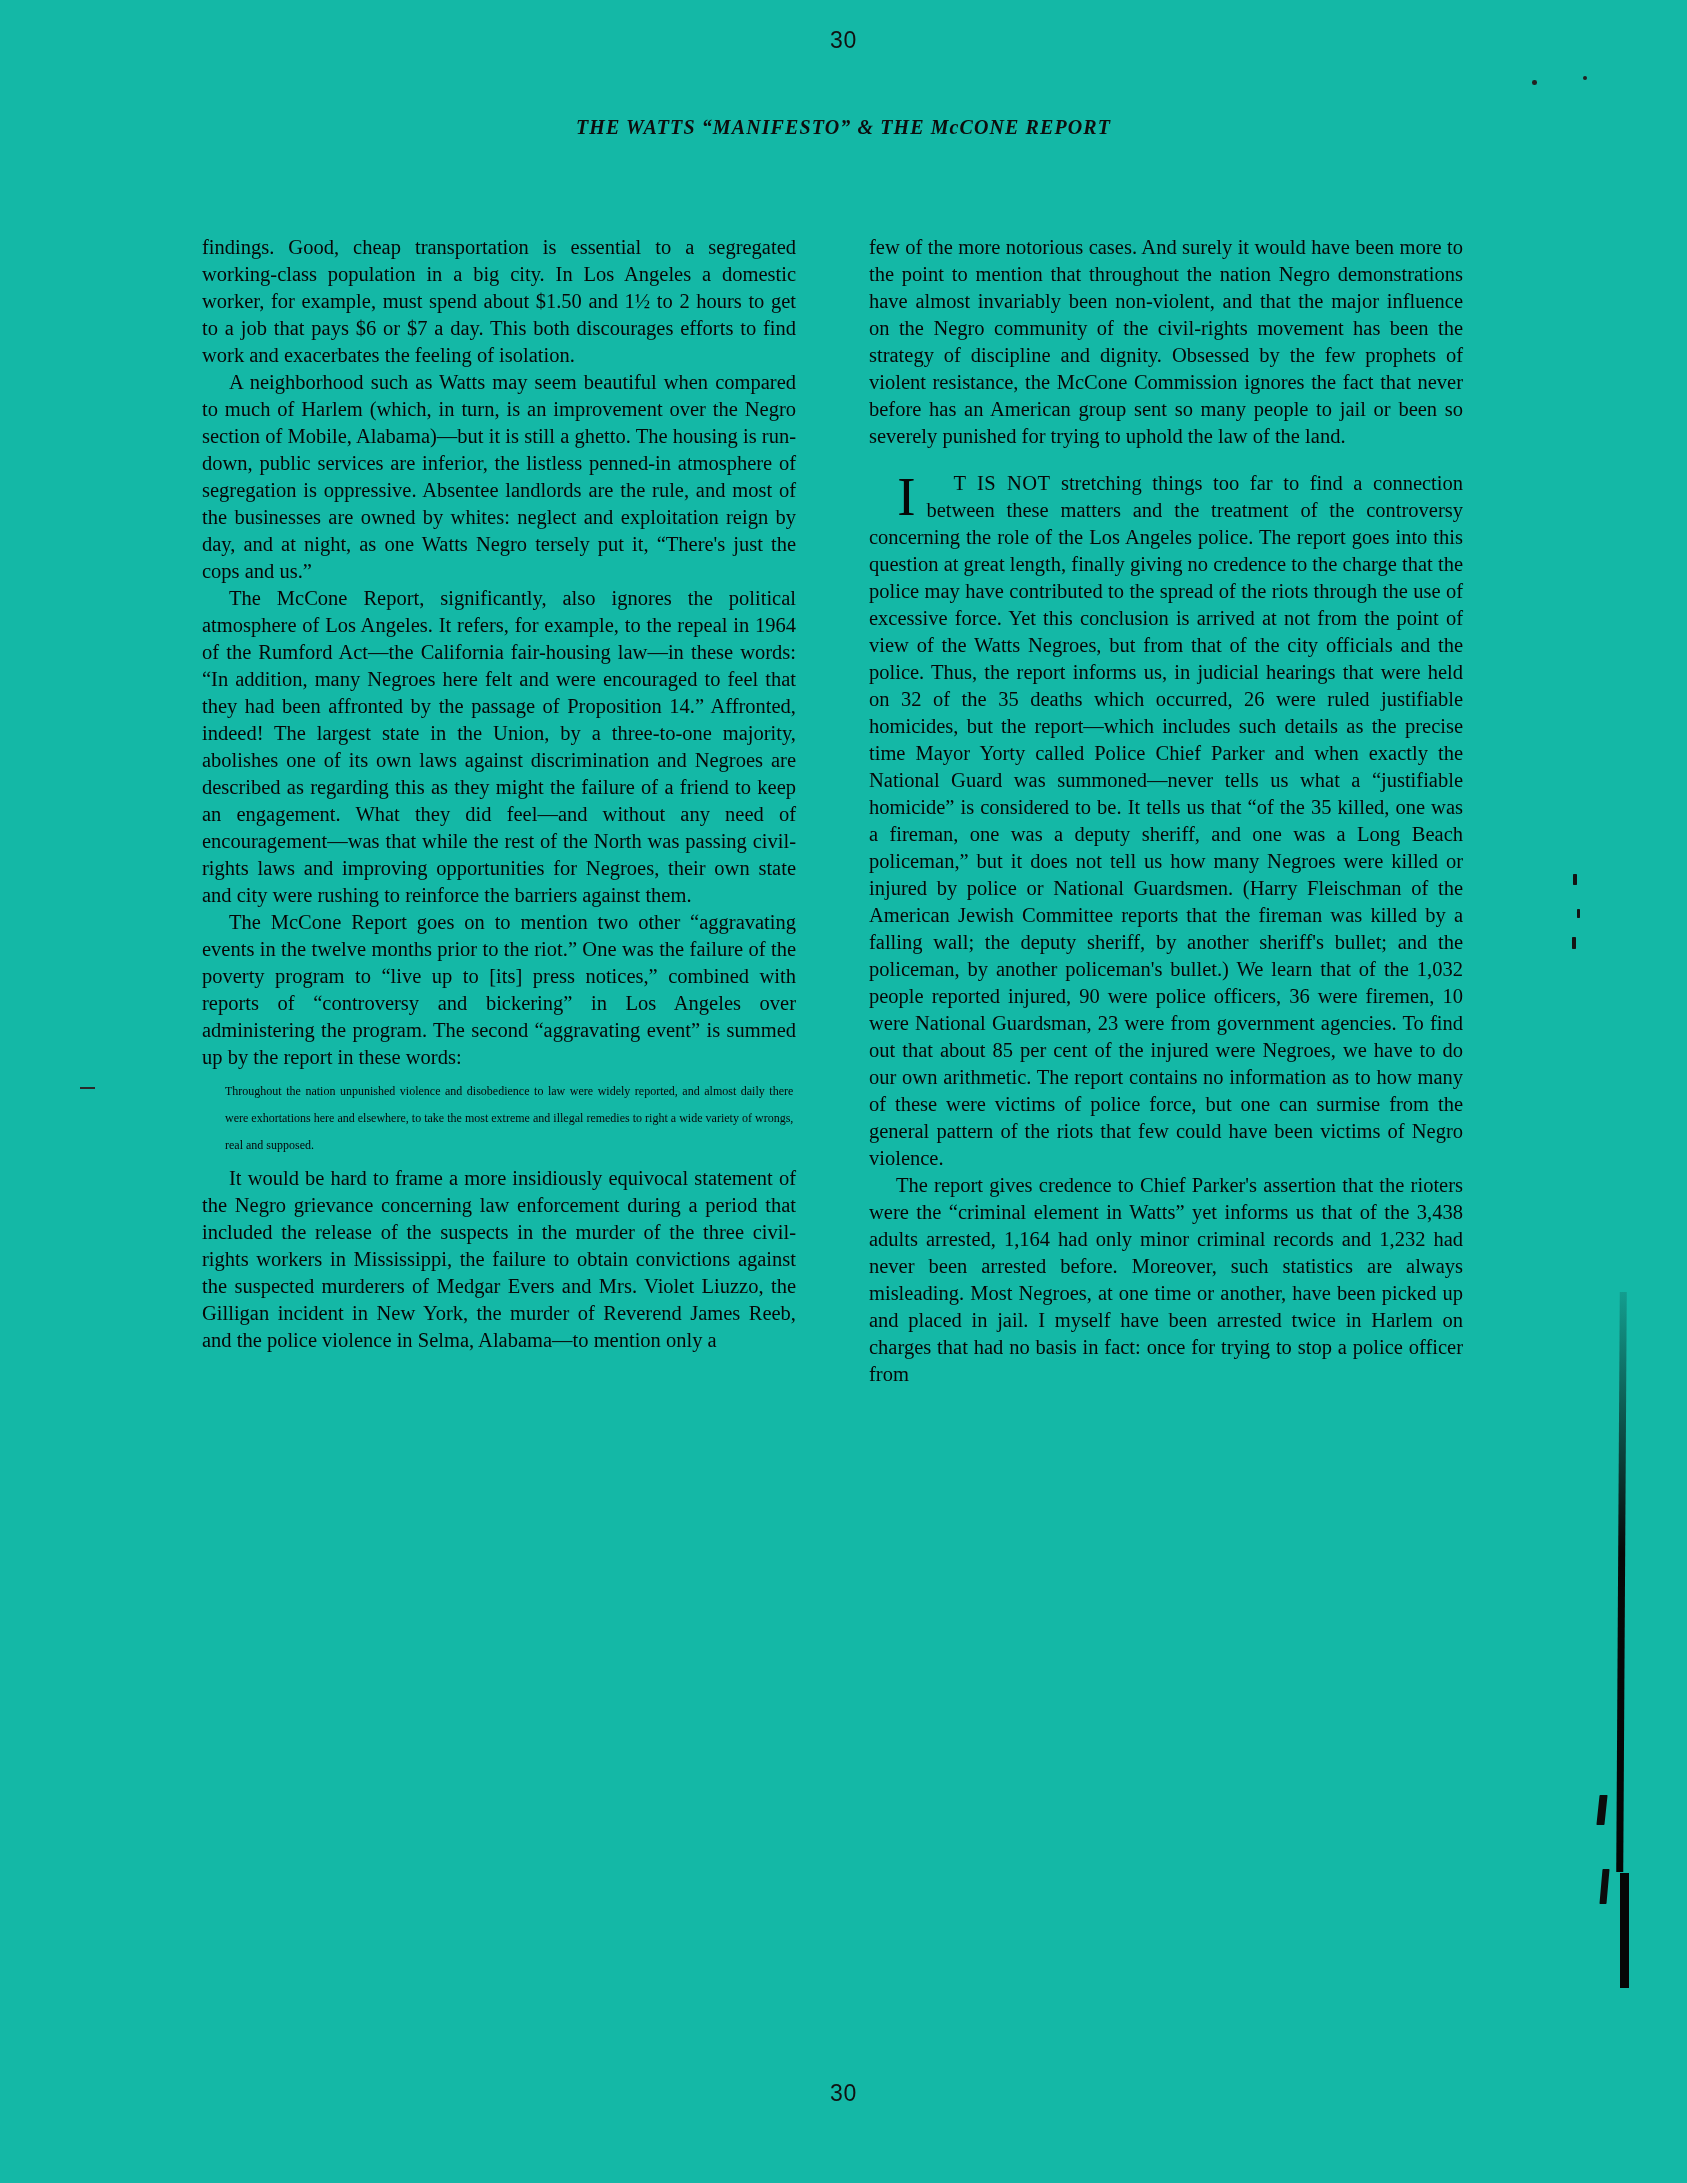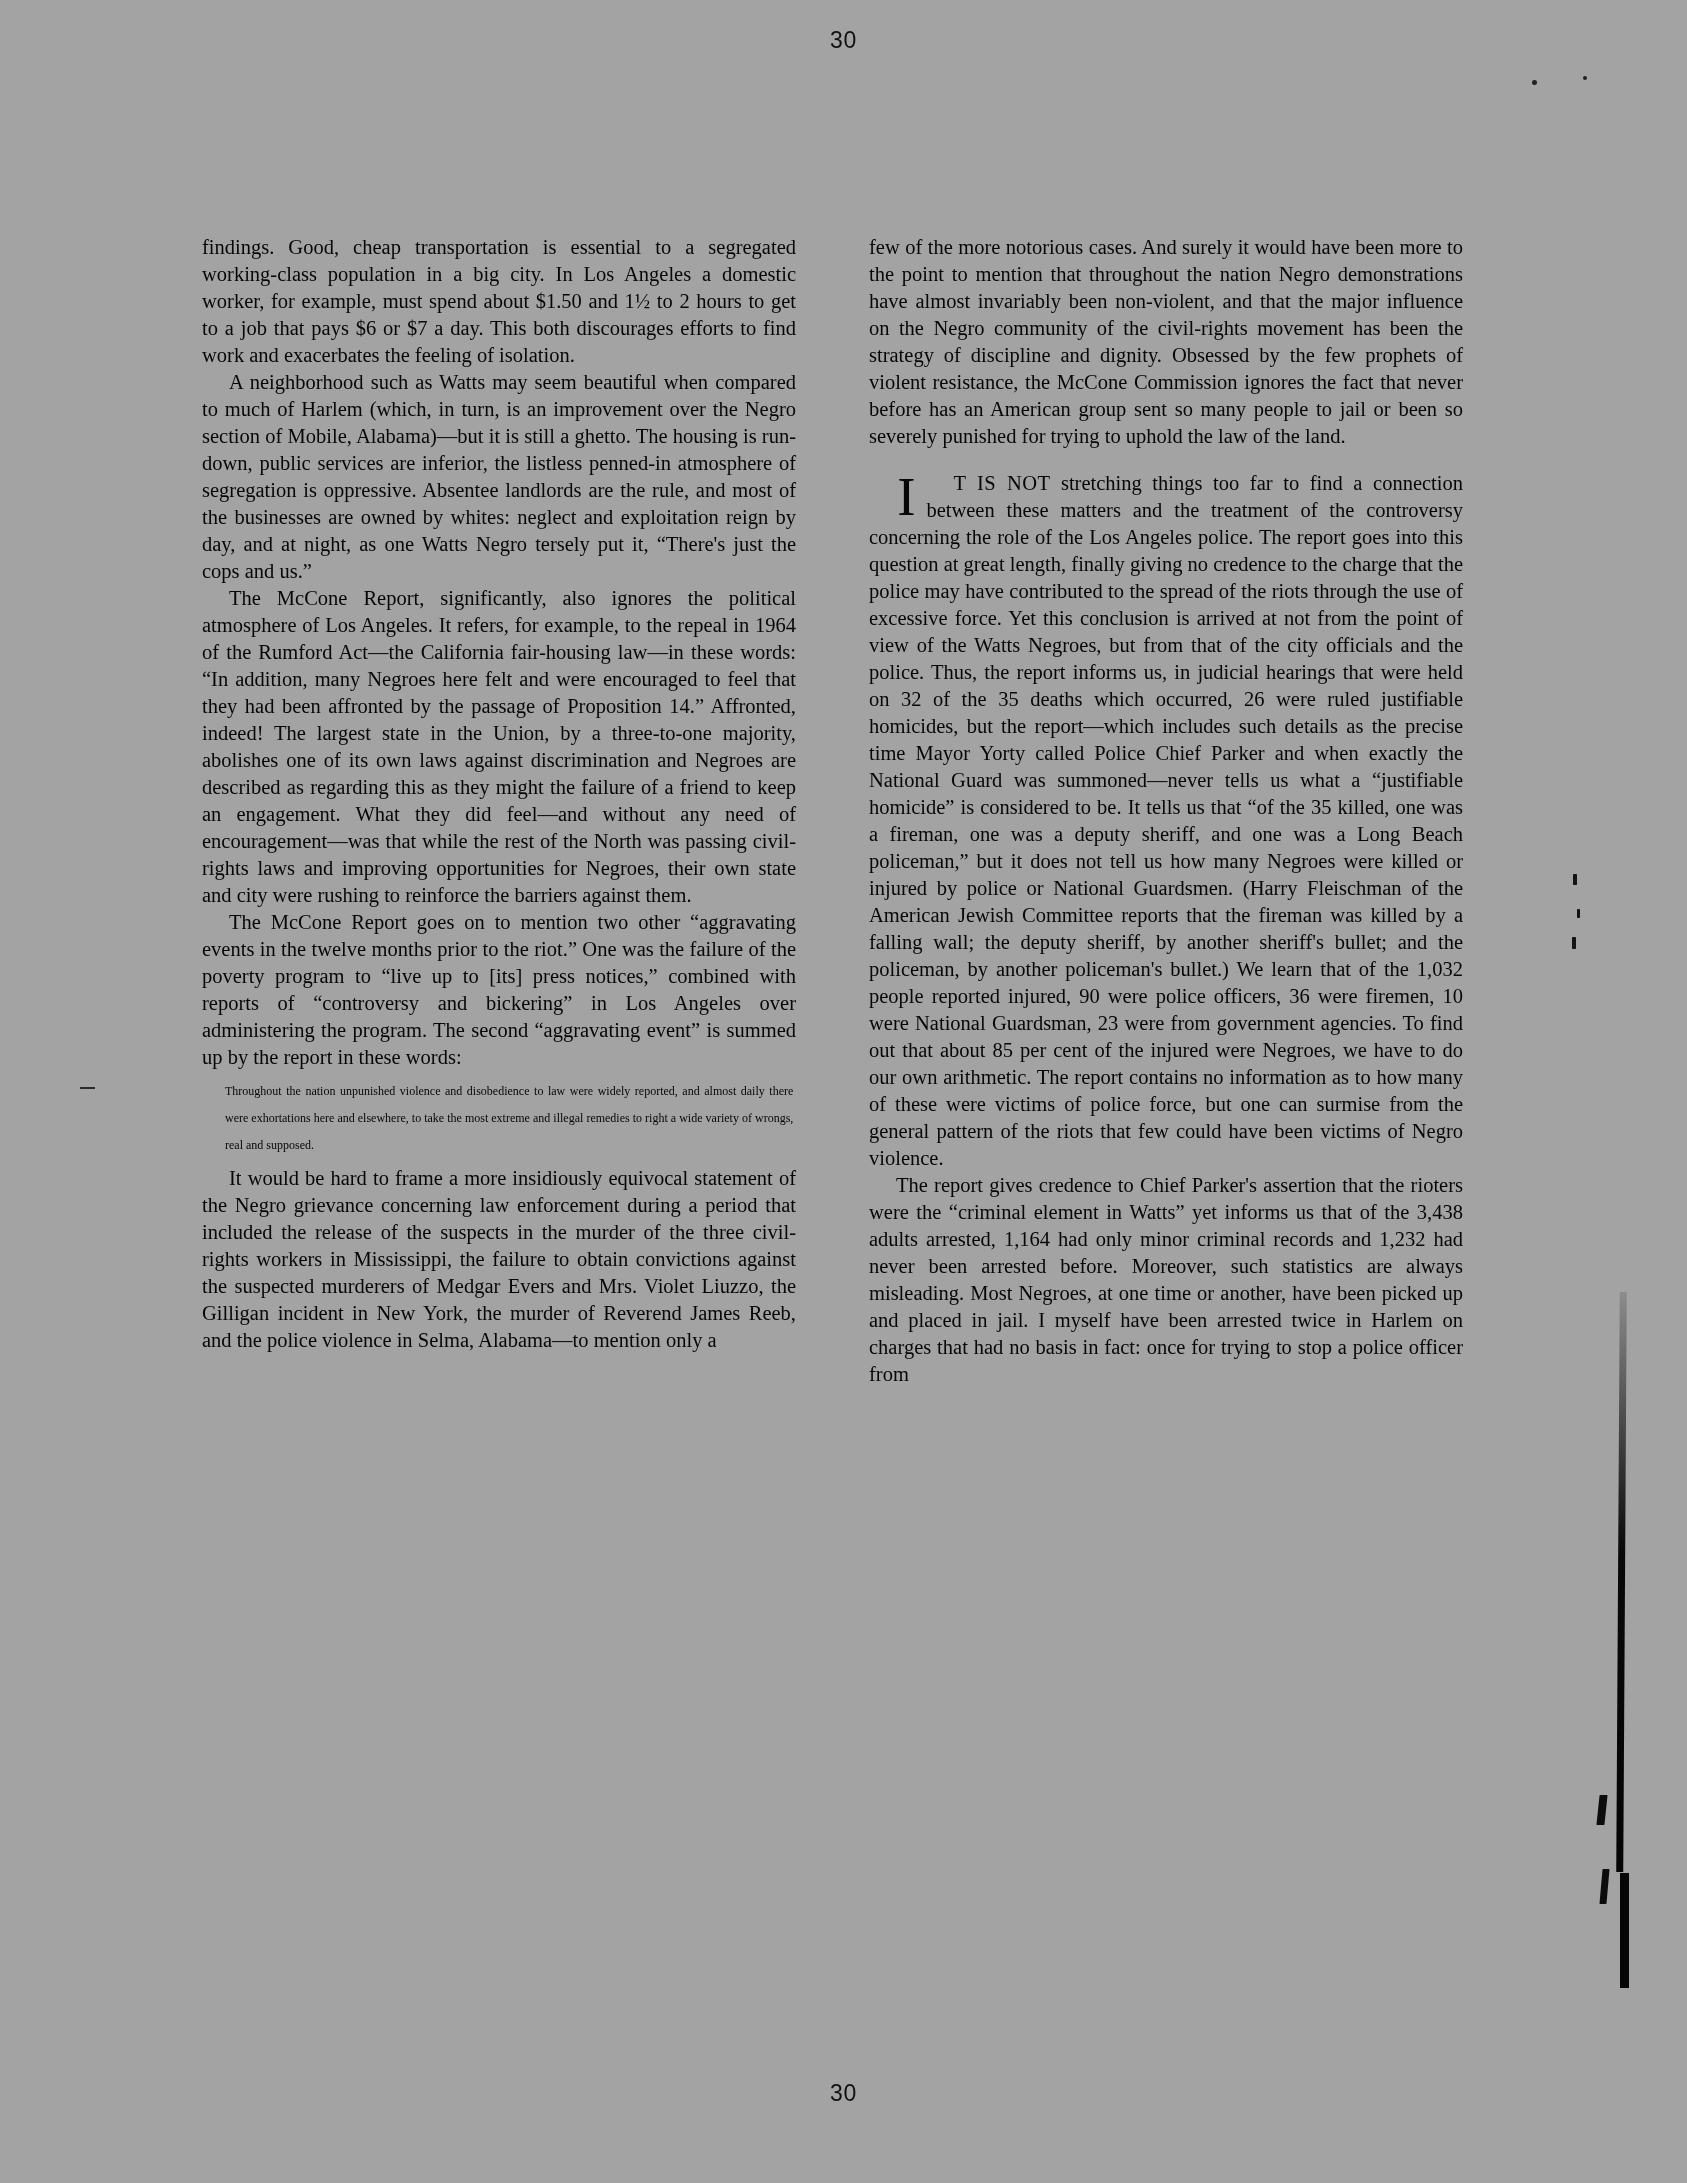--- a/index.html
+++ b/index.html
@@ -8,21 +8,21 @@
     background: #ffffff;
   }
   body {
     font-family: "Liberation Serif", "DejaVu Serif", serif;
     color: #000000;
   }
   #page {
     position: relative;
     width: 1687px;
     height: 2183px;
-    background: #a3a3a3;
+    background: #14b8a6;
     overflow: hidden;
   }
 
   
   .folio-top {
     position: absolute;
     top: 27px;
     left: 0;
     width: 1687px;
     text-align: center;
@@ -142,20 +142,21 @@
   }
   .top-dot-a { position:absolute; left:1532px; top:80px; width:4.7px; height:4.7px; background:#222; border-radius:50%; }
   .top-dot-b { position:absolute; left:1583px; top:76px; width:4px; height:4px; background:#222; border-radius:50%; }
 </style>
 </head>
 <body>
 
 <div id="page">
 
   <div class="folio-top">30</div>
+  <div class="running-head">THE WATTS “MANIFESTO” &amp; THE McCONE REPORT</div>
 
   <div class="col col-left">
     <p class="noindent">findings. Good, cheap transportation is essential to a segregated working-class population in a big city. In Los Angeles a domestic worker, for example, must spend about $1.50 and 1½ to 2 hours to get to a job that pays $6 or $7 a day. This both discourages efforts to find work and exacerbates the feeling of isolation.</p>
     <p>A neighborhood such as Watts may seem beautiful when compared to much of Harlem (which, in turn, is an improvement over the Negro section of Mobile, Alabama)—but it is still a ghetto. The housing is run-down, public services are inferior, the listless penned-in atmosphere of segregation is oppressive. Absentee landlords are the rule, and most of the businesses are owned by whites: neglect and exploitation reign by day, and at night, as one Watts Negro tersely put it, “There's just the cops and us.”</p>
     <p>The McCone Report, significantly, also ignores the political atmosphere of Los Angeles. It refers, for example, to the repeal in 1964 of the Rumford Act—the California fair-housing law—in these words: “In addition, many Negroes here felt and were encouraged to feel that they had been affronted by the passage of Proposition 14.” Affronted, indeed! The largest state in the Union, by a three-to-one majority, abolishes one of its own laws against discrimination and Negroes are described as regarding this as they might the failure of a friend to keep an engagement. What they did feel—and without any need of encouragement—was that while the rest of the North was passing civil-rights laws and improving opportunities for Negroes, their own state and city were rushing to reinforce the barriers against them.</p>
     <p>The McCone Report goes on to mention two other “aggravating events in the twelve months prior to the riot.” One was the failure of the poverty program to “live up to [its] press notices,” combined with reports of “controversy and bickering” in Los Angeles over administering the program. The second “aggravating event” is summed up by the report in these words:</p>
 
     <div class="blockquote">
       <p>Throughout the nation unpunished violence and disobedience to law were widely reported, and almost daily there were exhortations here and elsewhere, to take the most extreme and illegal remedies to right a wide variety of wrongs, real and supposed.</p>
     </div>

